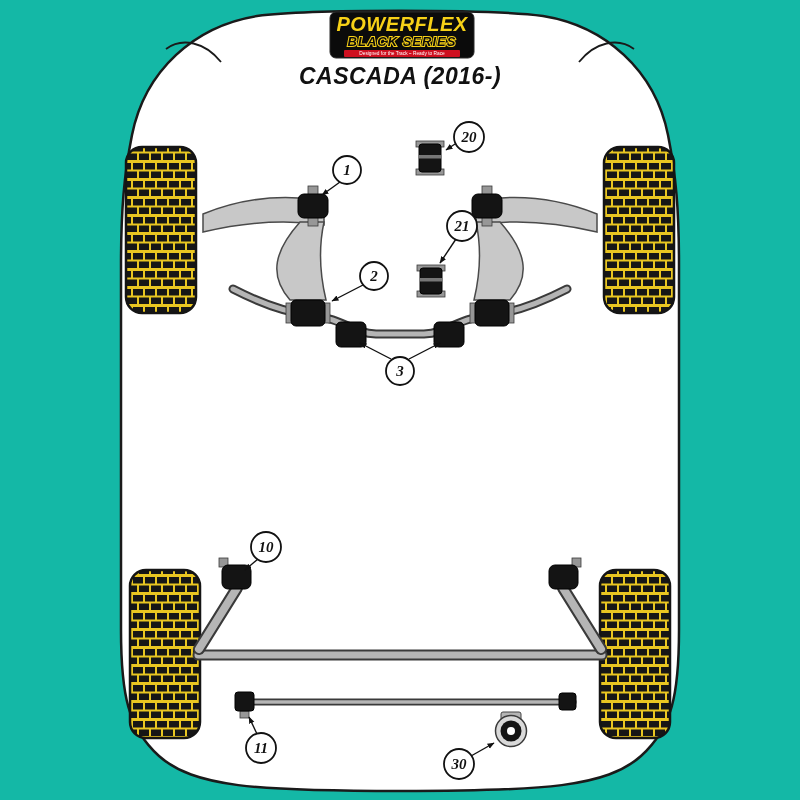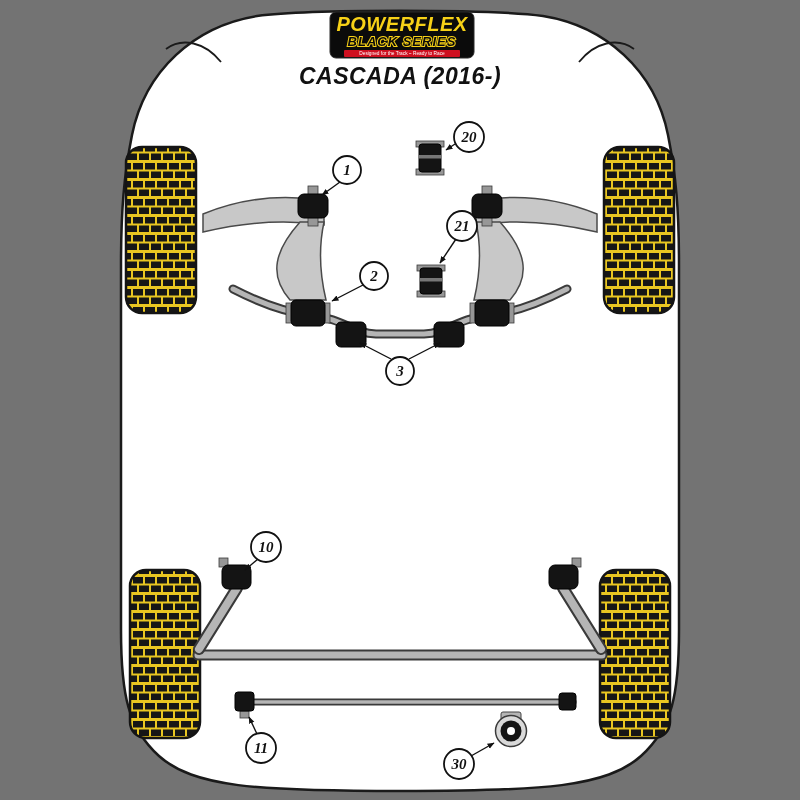--- a/index.html
+++ b/index.html
@@ -1,16 +1,16 @@
 <!DOCTYPE html>
 <html><head>
 <meta charset="utf-8">
 <style>
   html,body{margin:0;padding:0;background:#fff;}
-  .stage{width:800px;height:800px;margin:0 auto;background:#737373;position:relative;overflow:hidden;}
+  .stage{width:800px;height:800px;margin:0 auto;background:#14b8a6;position:relative;overflow:hidden;}
   svg{display:block;}
   text{font-family:"Liberation Sans",sans-serif;}
   .title-text{font:italic 900 23px "Liberation Sans",sans-serif;letter-spacing:.5px;fill:#111;text-anchor:middle;}
   .brand-text{font:italic 900 20px "Liberation Sans",sans-serif;letter-spacing:.5px;text-anchor:middle;}
   .series-text{font:italic 900 13px "Liberation Sans",sans-serif;letter-spacing:1px;text-anchor:middle;
                paint-order:stroke;stroke:#f7d117;stroke-width:2px;fill:#0b0b0b;}
   .tagline-text{font:400 4.8px "Liberation Sans",sans-serif;fill:#fff;text-anchor:middle;}
   .callout-num{font:italic 700 15px "Liberation Serif",serif;text-anchor:middle;fill:#111;}
   .callout circle{fill:#fff;stroke:#111;stroke-width:1.8;}
   .callout{cursor:pointer;}

